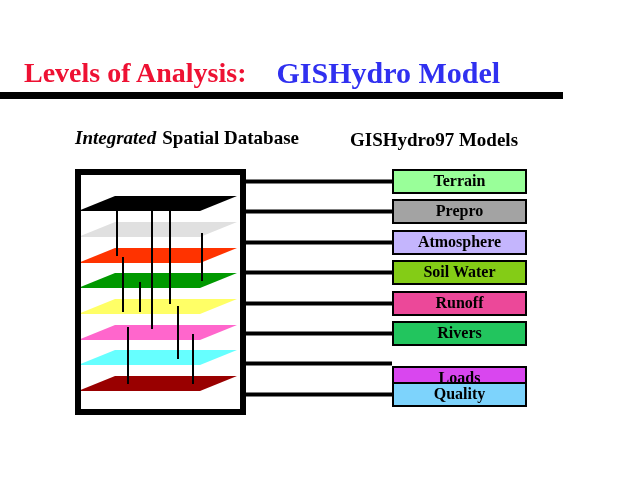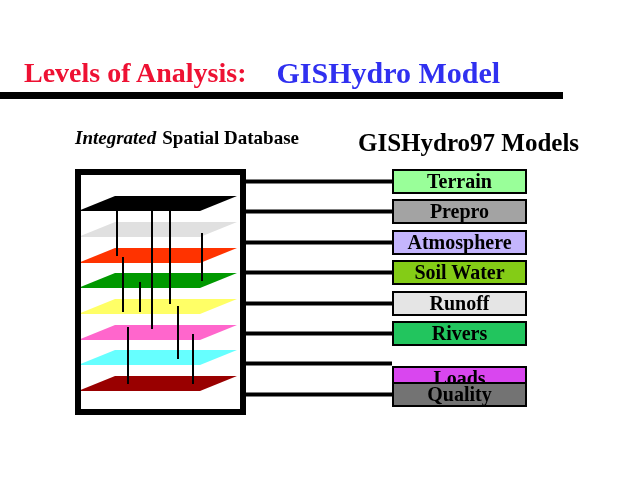--- a/index.html
+++ b/index.html
@@ -45,43 +45,43 @@
     font-size: 19px;
     font-weight: bold;
     color: #000000;
     white-space: nowrap;
     margin-left: 30px;
   }
   .subtitle-left .emph { font-style: italic; }
   .subtitle-left .rest { margin-left: 6px; }
   .subtitle-right {
     position: absolute;
-    left: 358px;
+    left: 350px;
     top: 129px;
-    font-size: 25px;
+    font-size: 19px;
     font-weight: bold;
     color: #000000;
     white-space: nowrap;
     font-family: Liberation Serif, serif;
   }
   #diagram-svg {
     position: absolute;
     left: 0;
     top: 0;
   }
   .model-box {
     position: absolute;
     left: 392px;
     width: 135px;
     height: 25px;
     box-sizing: border-box;
     border: 2px solid #000000;
     background: #99FF99;
     text-align: center;
-    font-size: 20px;
+    font-size: 16px;
     font-weight: bold;
     color: #000000;
     line-height: 20px;
     white-space: nowrap;
   }
 </style>
 </head>
 <body>
 
 <div class="slide">
@@ -126,18 +126,18 @@
       <line x1="243" y1="303.5" x2="392" y2="303.5" stroke="#000000" stroke-width="4"></line>
       <line x1="243" y1="333.5" x2="392" y2="333.5" stroke="#000000" stroke-width="4"></line>
       <line x1="243" y1="363.5" x2="392" y2="363.5" stroke="#000000" stroke-width="4"></line>
       <line x1="243" y1="394.5" x2="392" y2="394.5" stroke="#000000" stroke-width="4"></line>
     </svg>
 
   <div class="model-box" style="top: 169px; background: rgb(153, 255, 153);">Terrain</div>
   <div class="model-box" style="top: 199px; background: #a3a3a3;">Prepro</div>
   <div class="model-box" style="top: 230px; background: #c4b5fd;">Atmosphere</div>
   <div class="model-box" style="top: 260px; background: #84cc16;">Soil Water</div>
-  <div class="model-box" style="top: 291px; background: #e5e5e5;">Runoff</div>
+  <div class="model-box" style="top: 291px; background: #ec4899;">Runoff</div>
   <div class="model-box" style="top: 321px; background: #22c55e;">Rivers</div>
   <div class="model-box" style="top: 366px; background: #d946ef;">Loads</div>
-  <div class="model-box" style="top: 382px; background: #737373;">Quality</div>
+  <div class="model-box" style="top: 382px; background: #7dd3fc;">Quality</div>
 
 </div>
 
 </body></html>

